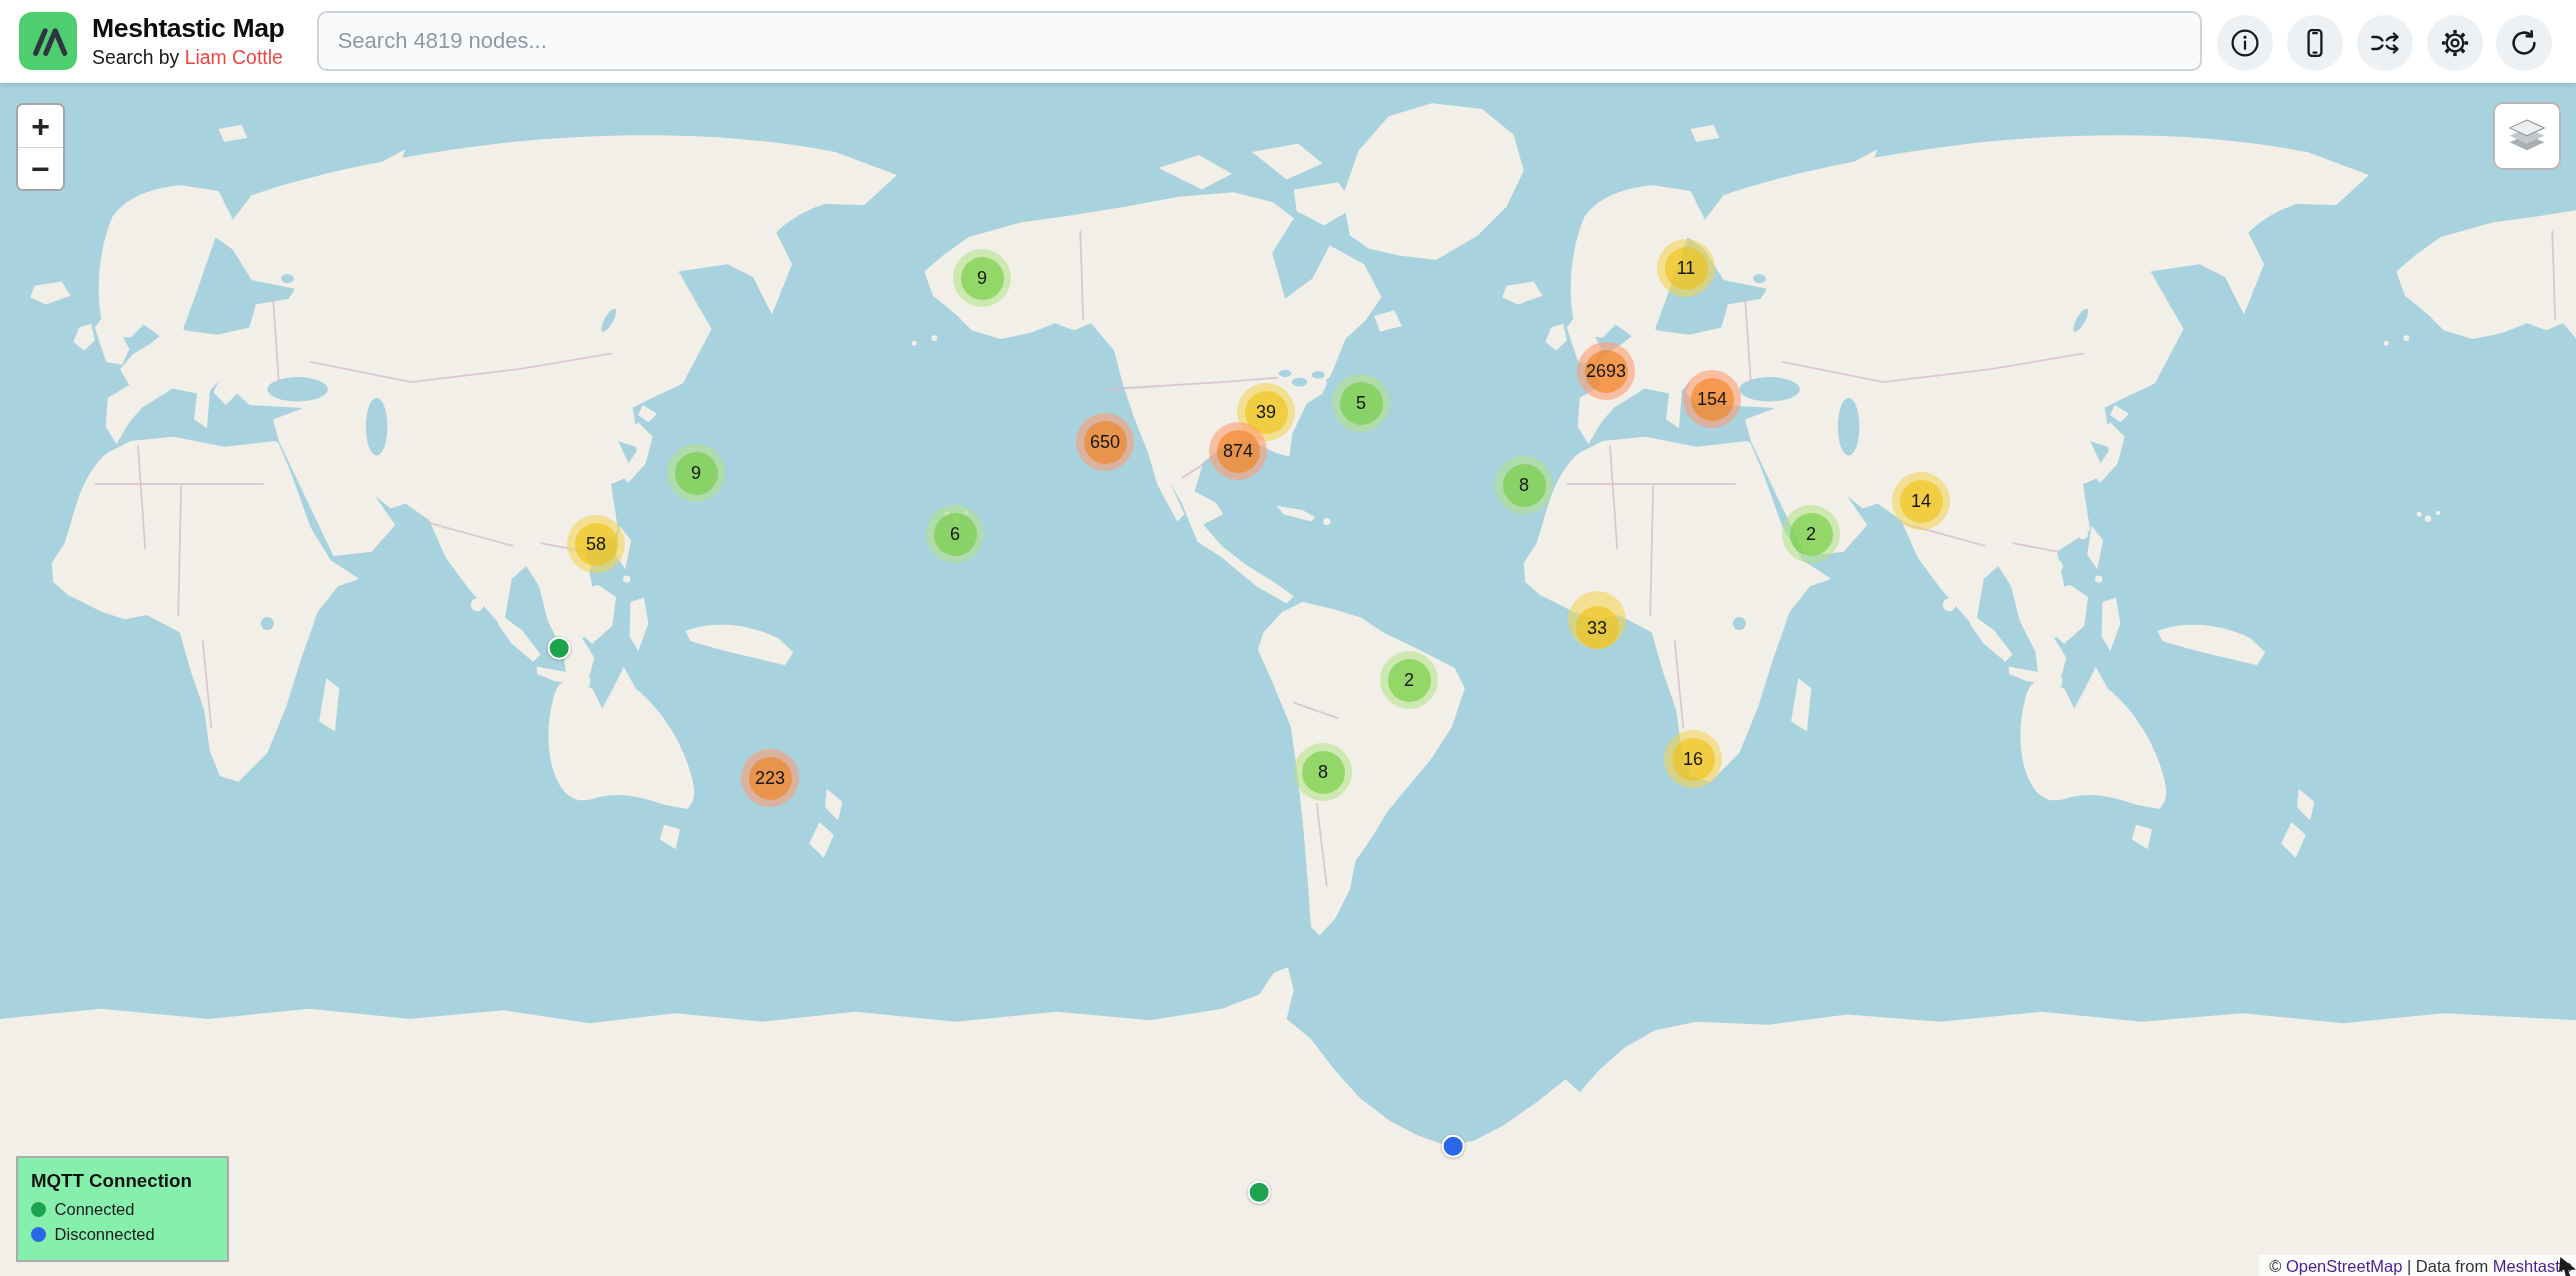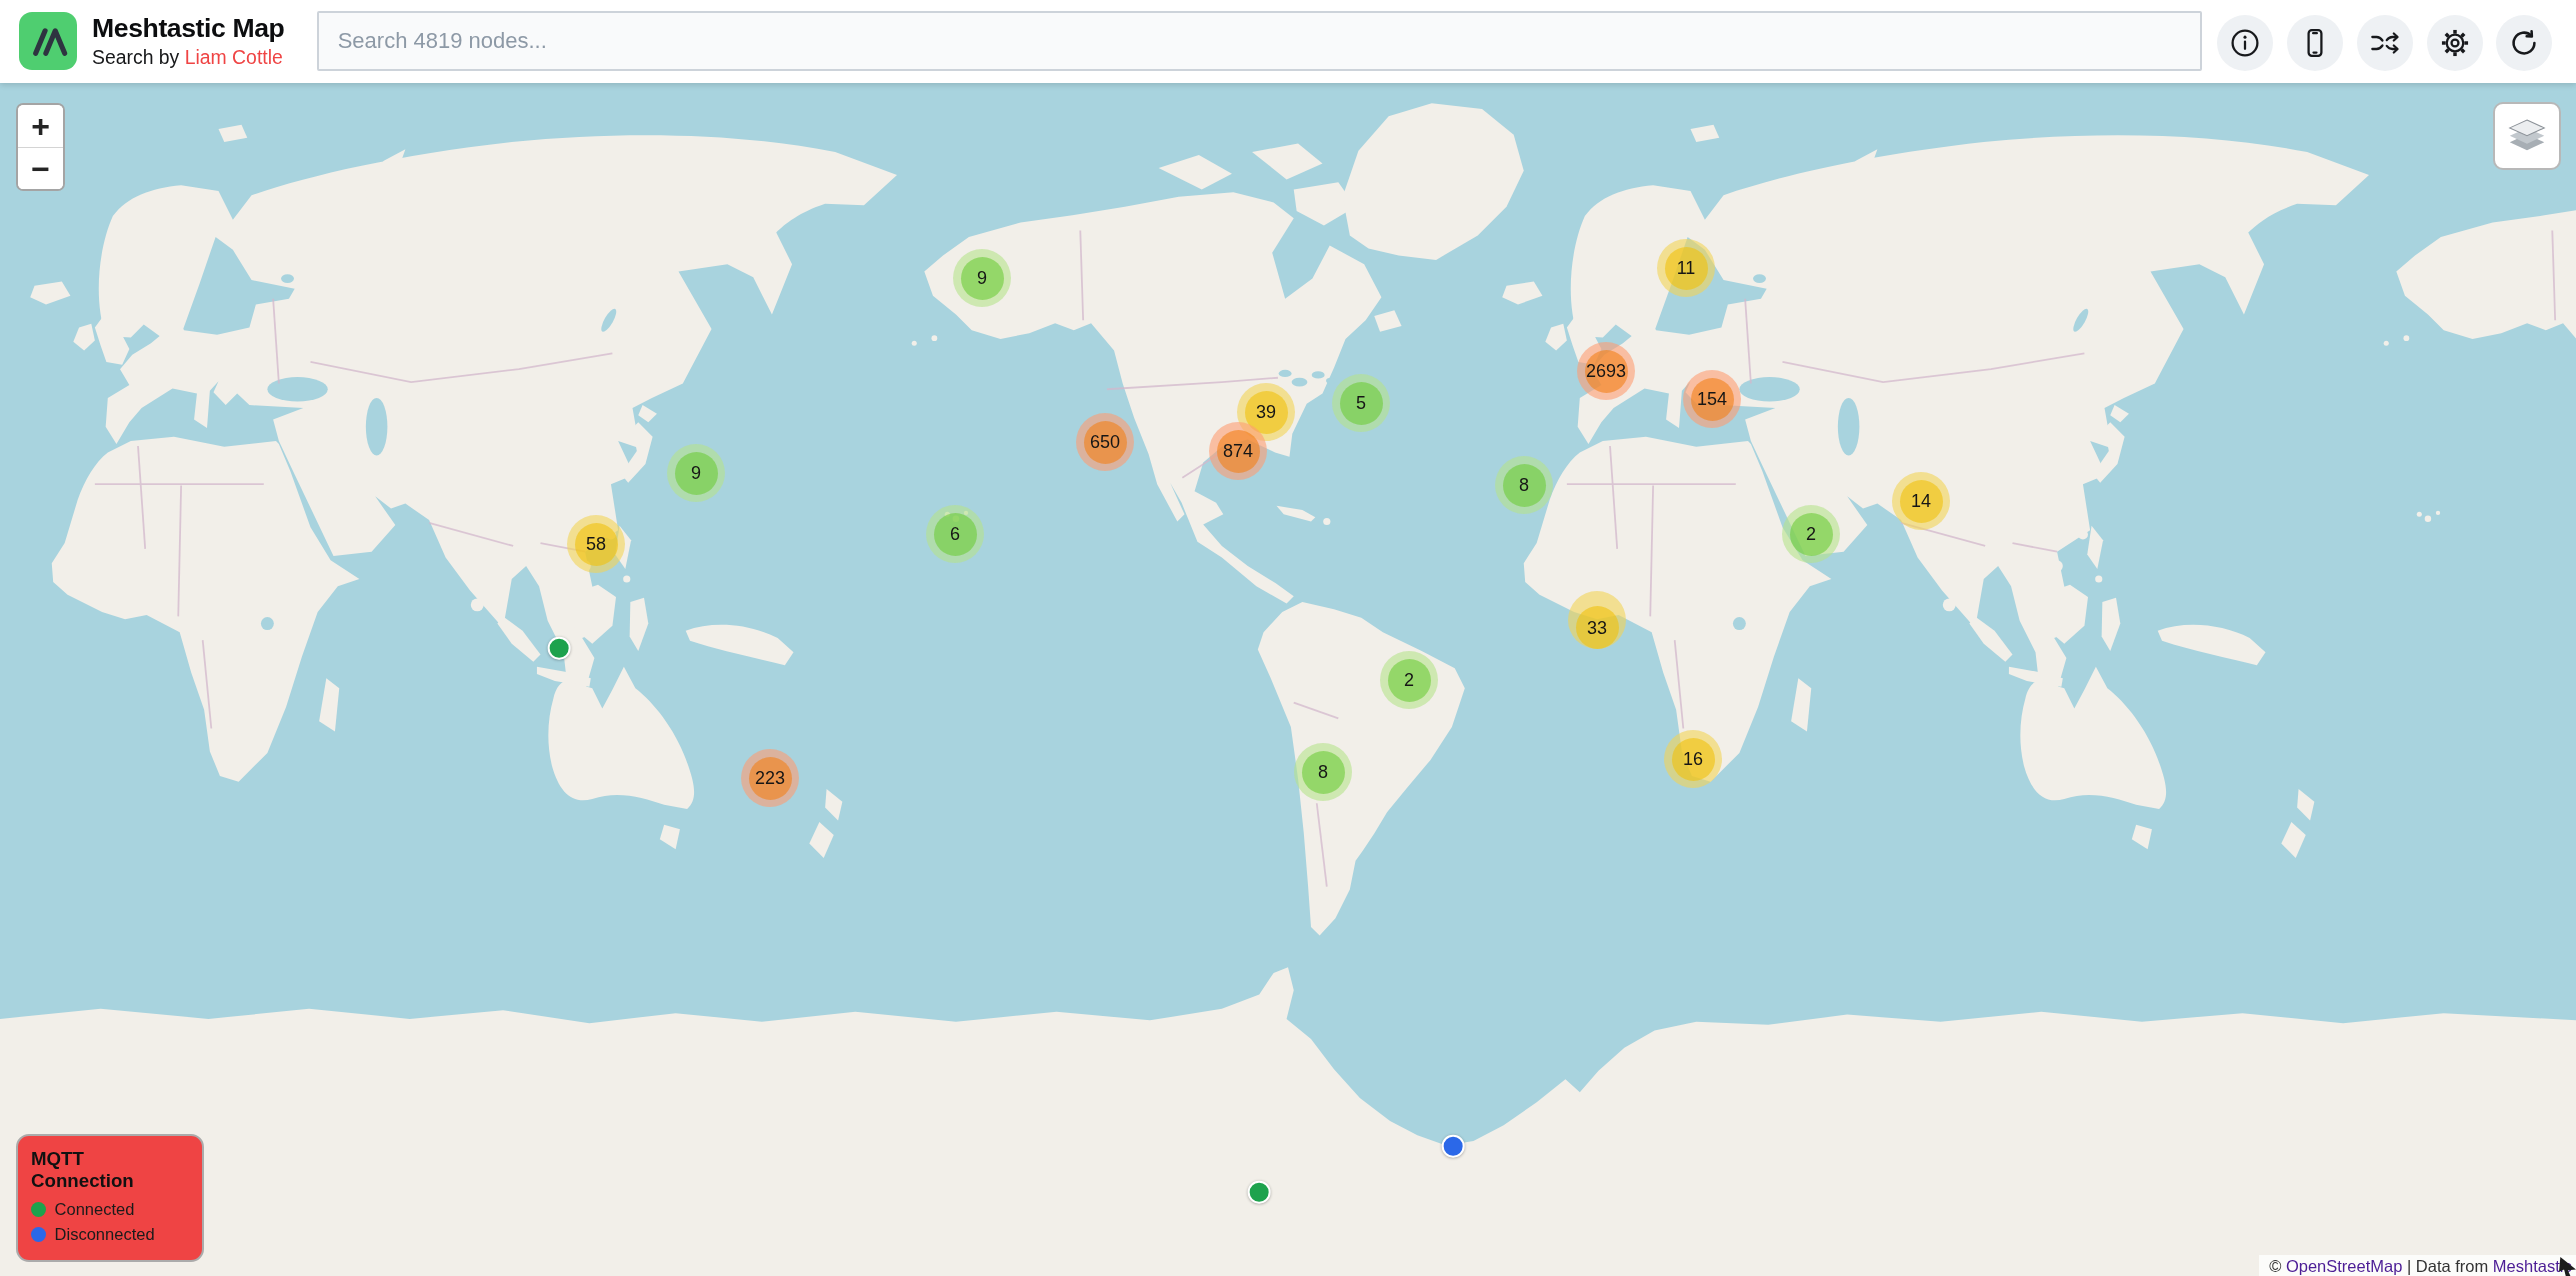--- a/index.html
+++ b/index.html
@@ -12,21 +12,21 @@
     position:absolute;left:0;top:0;width:2576px;height:83px;background:#ffffff;
     z-index:30;box-shadow:0 2.2px 5.8px rgba(0,0,0,.14);
   }
   .logo{position:absolute;left:18.7px;top:12.2px;width:58px;height:58px;}
   .titlebox{position:absolute;left:92px;top:11.5px;}
   .app-title{font-size:26.6px;font-weight:700;color:#0c0d0f;letter-spacing:-0.4px;line-height:32px;text-align:center;}
   .byline{font-size:19.4px;color:#17181a;line-height:26px;}
   .byline a{color:#ef4444;text-decoration:none;}
   .search{
     position:absolute;left:317px;top:10.8px;width:1885px;height:60px;box-sizing:border-box;
-    border:2.2px solid #cdd3da;border-radius:2px;background:#f9fafb;
+    border:2.2px solid #cdd3da;border-radius:10px;background:#f9fafb;
     font-family:"Liberation Sans",sans-serif;font-size:22px;color:#30343a;padding:0 18.7px;outline:none;
   }
   .search::placeholder{color:#8d99a6;}
   .hbtn{
     position:absolute;top:15px;width:56px;height:56px;border-radius:50%;
     background:#eef1f4;border:none;display:flex;align-items:center;justify-content:center;
     color:#17191c;cursor:pointer;padding:0;
   }
   
   .map{position:absolute;left:0;top:83px;width:2576px;height:1194px;background:#a8d3de;overflow:hidden;}
@@ -56,22 +56,22 @@
     line-height:42px;text-align:center;cursor:pointer;
   }
   .zoomctl .zb.out{border-top:1.4px solid #d4d4d4;}
   .layersctl{
     position:absolute;right:15px;top:19.4px;width:68px;height:68px;background:#fff;
     border:2.9px solid rgba(0,0,0,.28);border-radius:10px;display:flex;align-items:center;justify-content:center;
     cursor:pointer;box-sizing:border-box;
   }
   
   .legend{
-    position:absolute;left:16px;bottom:15px;width:188px;box-sizing:border-box;background:#ef4444;
-    border:2.2px solid #ababab;border-radius:13px;padding:11.5px 13px 10px 13px;
+    position:absolute;left:16px;bottom:15px;width:213px;box-sizing:border-box;background:#86efac;
+    border:2.2px solid #ababab;border-radius:1px;padding:11.5px 13px 10px 13px;
   }
   .legend .ltitle{font-size:18.7px;font-weight:700;color:#111;margin-bottom:8.6px;}
   .legend .lrow{display:flex;align-items:center;margin:5.8px 0;}
   .legend .ldot{width:15px;height:15px;border-radius:50%;margin-right:8.6px;flex:none;}
   .legend .llabel{font-size:16.5px;color:#1b1b1b;}
   
   .attrib{
     position:absolute;right:0;bottom:0;height:22px;background:rgba(255,255,255,.78);
     font-size:16.5px;color:#333;line-height:22px;padding:0 4.3px 0 10px;white-space:nowrap;
   }

